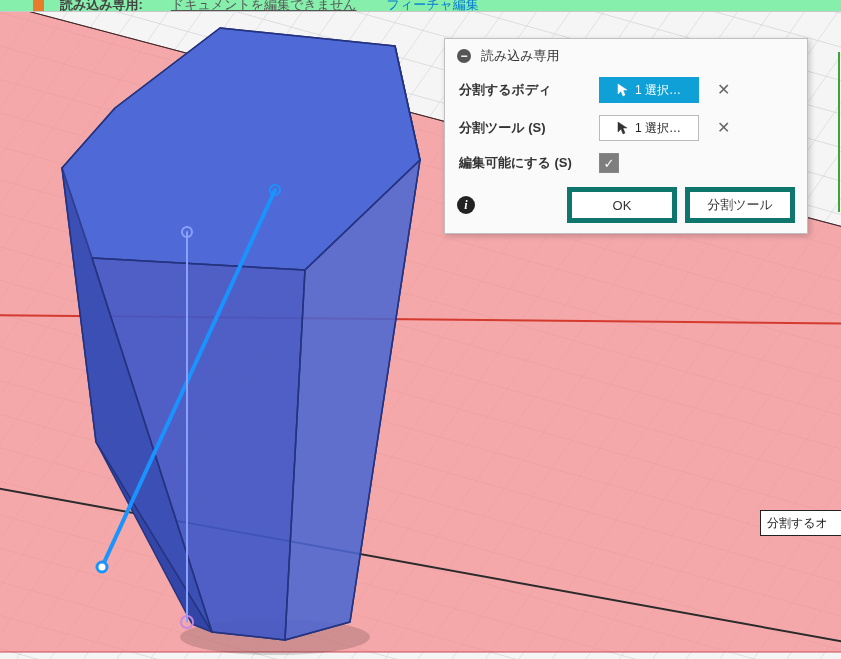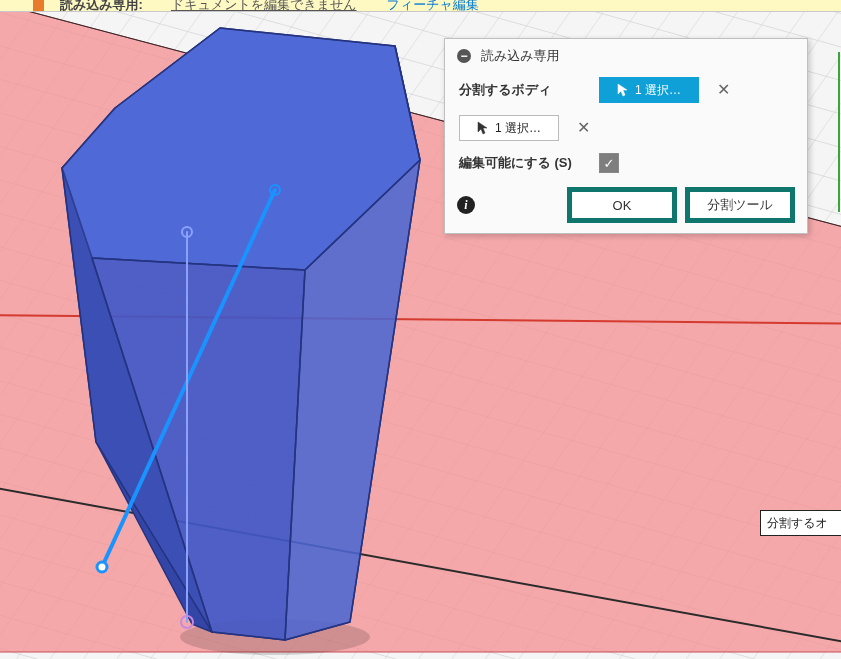--- a/index.html
+++ b/index.html
@@ -3,21 +3,21 @@
 <meta charset="utf-8">
 <style>
   html,body{
     margin:0;padding:0;width:841px;height:659px;overflow:hidden;
     font-family:"Yu Gothic UI","Meiryo",Arial,sans-serif;font-size:13px;
     background:#f3f3f3;color:#222;
   }
   
   #topbar{
     position:absolute;left:0;top:0;width:100%;height:11px;
-    background:#fef9c3;border-bottom:1px solid #c8c8c8;
+    background:#86efac;border-bottom:1px solid #c8c8c8;
     display:flex;align-items:flex-start;overflow:hidden;line-height:10px;
   }
   #topbar .indicator{width:11px;height:11px;background:#e87c2a;margin-left:33px;}
   #topbar .msg1{margin-left:16px;font-weight:bold;color:#444;}
   #topbar .msg2{margin-left:28px;color:#555;text-decoration:underline;}
   #topbar .link{margin-left:30px;color:#0078d7;}
   
   #canvas{position:absolute;left:0;top:12px;width:841px;height:647px;}
   
   #dialog{
@@ -151,20 +151,21 @@
         <svg width="12" height="14" viewBox="0 0 12 14">
             <path d="M1 1 L1 11 L4 8 L6 13 L8 12 L6 7 L10 7 Z" fill="#fff" stroke="#fff" stroke-width="0.5"></path>
           </svg>
       </span>
       <span>1 選択…</span>
     </span>
     <span class="clear">✕</span>
   </div>
 
   <div class="row">
+    <span class="label">分割ツール (S)</span>
     <span class="selector">
       <span class="cursor">
         <svg width="12" height="14" viewBox="0 0 12 14">
             <path d="M1 1 L1 11 L4 8 L6 13 L8 12 L6 7 L10 7 Z" fill="#333" stroke="#333" stroke-width="0.5"></path>
           </svg>
       </span>
       <span>1 選択…</span>
     </span>
     <span class="clear">✕</span>
   </div>

